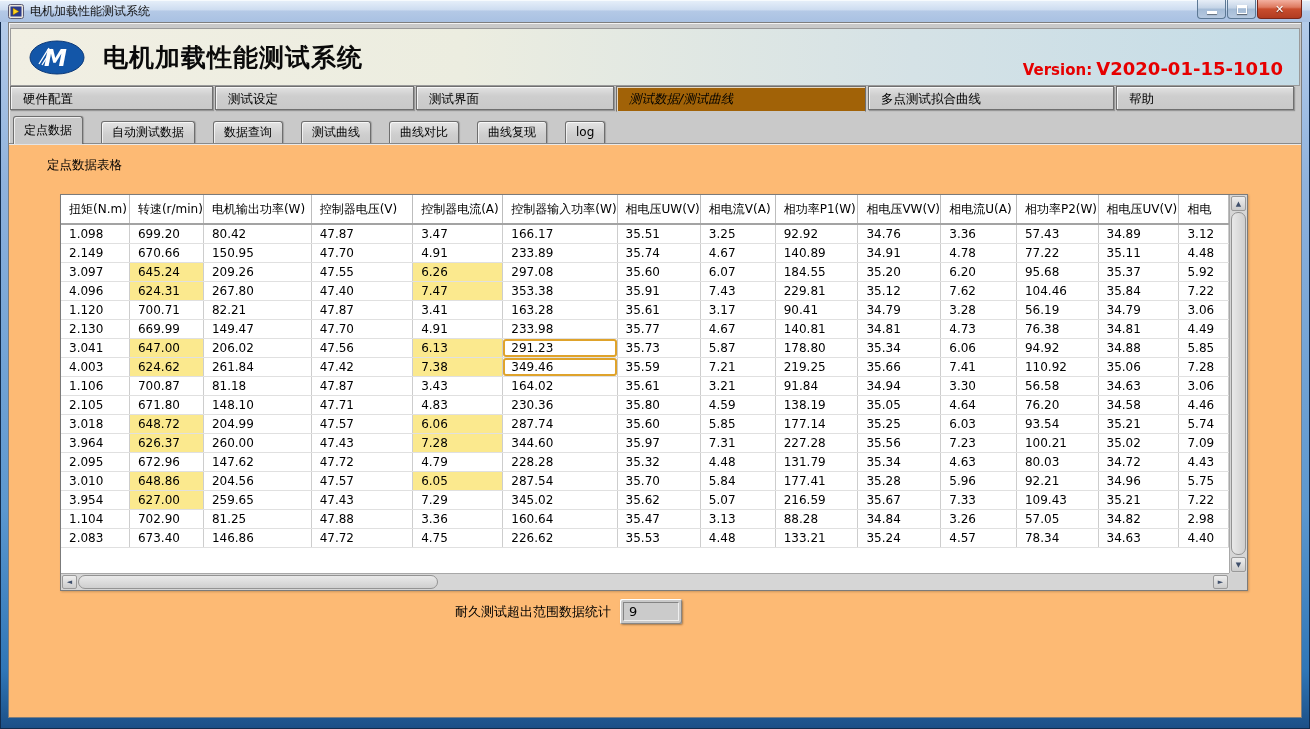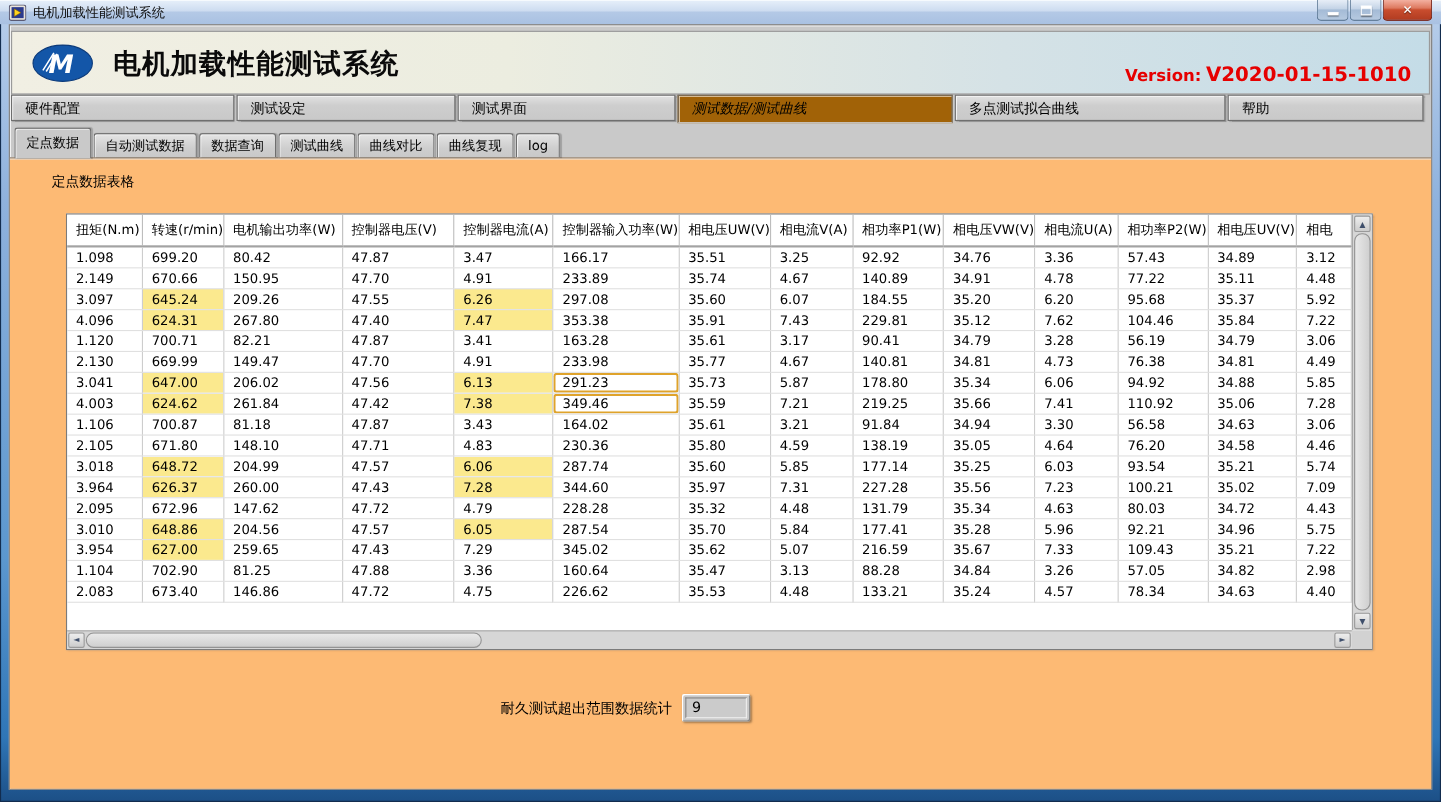--- a/index.html
+++ b/index.html
@@ -67,21 +67,21 @@
     box-shadow: inset 1px 1px 0 rgba(255,255,255,.75), 1px 1px 1px rgba(0,0,0,.25);
     cursor:pointer; white-space:nowrap; overflow:hidden;
   }
   .main-tab.active{
     background:#a16207; border-bottom-color:#c9c9c9; height:26px; box-shadow: inset 1px 1px 0 rgba(255,255,255,.75); font-style: italic;
   }
   .tab-gap{ height:5px; }
   
   .sub-tabs{ height:27px; padding-left:4px; position:relative; z-index:2; display:flex; align-items:flex-end;}
   .sub-tab{
-    height:22px; line-height:20px; padding:0 10px; margin-right:2px; font-size:12px;
+    height:22px; line-height:20px; padding:0 10px; margin-right:18px; font-size:12px;
     background: linear-gradient(180deg,#e4e4e4 0%,#cecece 60%,#c9c9c9 100%);
     border:1px solid #6e6e6e; border-bottom:none; border-radius:3px 3px 0 0;
     box-shadow: inset 1px 1px 0 rgba(255,255,255,.7), 1px 0 1px rgba(0,0,0,.2);
     cursor:pointer; white-space:nowrap;
   }
   .sub-tab.active{
     height:28px; line-height:26px; background:#c9c9c9; margin-bottom:-1px; position:relative; z-index:3;
   }
   
   .panel{
@@ -129,21 +129,21 @@
   .vthumb{
     position:absolute; left:1px; right:1px; top:17px; bottom:18px;
     background:linear-gradient(90deg,#e9e9e9,#cfcfcf); border:1px solid #939393; border-radius:7px; cursor:pointer;
   }
   .hthumb{
     position:absolute; top:1px; bottom:1px; left:17px; width:360px;
     background:linear-gradient(180deg,#e9e9e9,#cfcfcf); border:1px solid #939393; border-radius:7px; cursor:pointer;
   }
   .sb-corner{ position:absolute; right:0; bottom:0; width:18px; height:17px; background:#d2d2d2; }
   
-  .footer{ position:absolute; left:446px; top:487px; display:flex; align-items:center; gap:9px; }
+  .footer{ position:absolute; left:446px; top:455px; display:flex; align-items:center; gap:9px; }
   .footer-label{ font-size:13px; }
   .stat-box{
     background:#c9c9c9; padding:3px; border-radius:2px;
     box-shadow: inset 1px 1px 0 #ffffff, inset -1px -1px 0 #868686, 1px 1px 2px rgba(0,0,0,.35);
   }
   .stat-inner{
     width:56px; height:19px; line-height:18px; padding-left:5px; font-size:13px;
     background:#cbcbcb; border:1px solid #848484; border-right-color:#efefef; border-bottom-color:#efefef;
   }
 </style>

